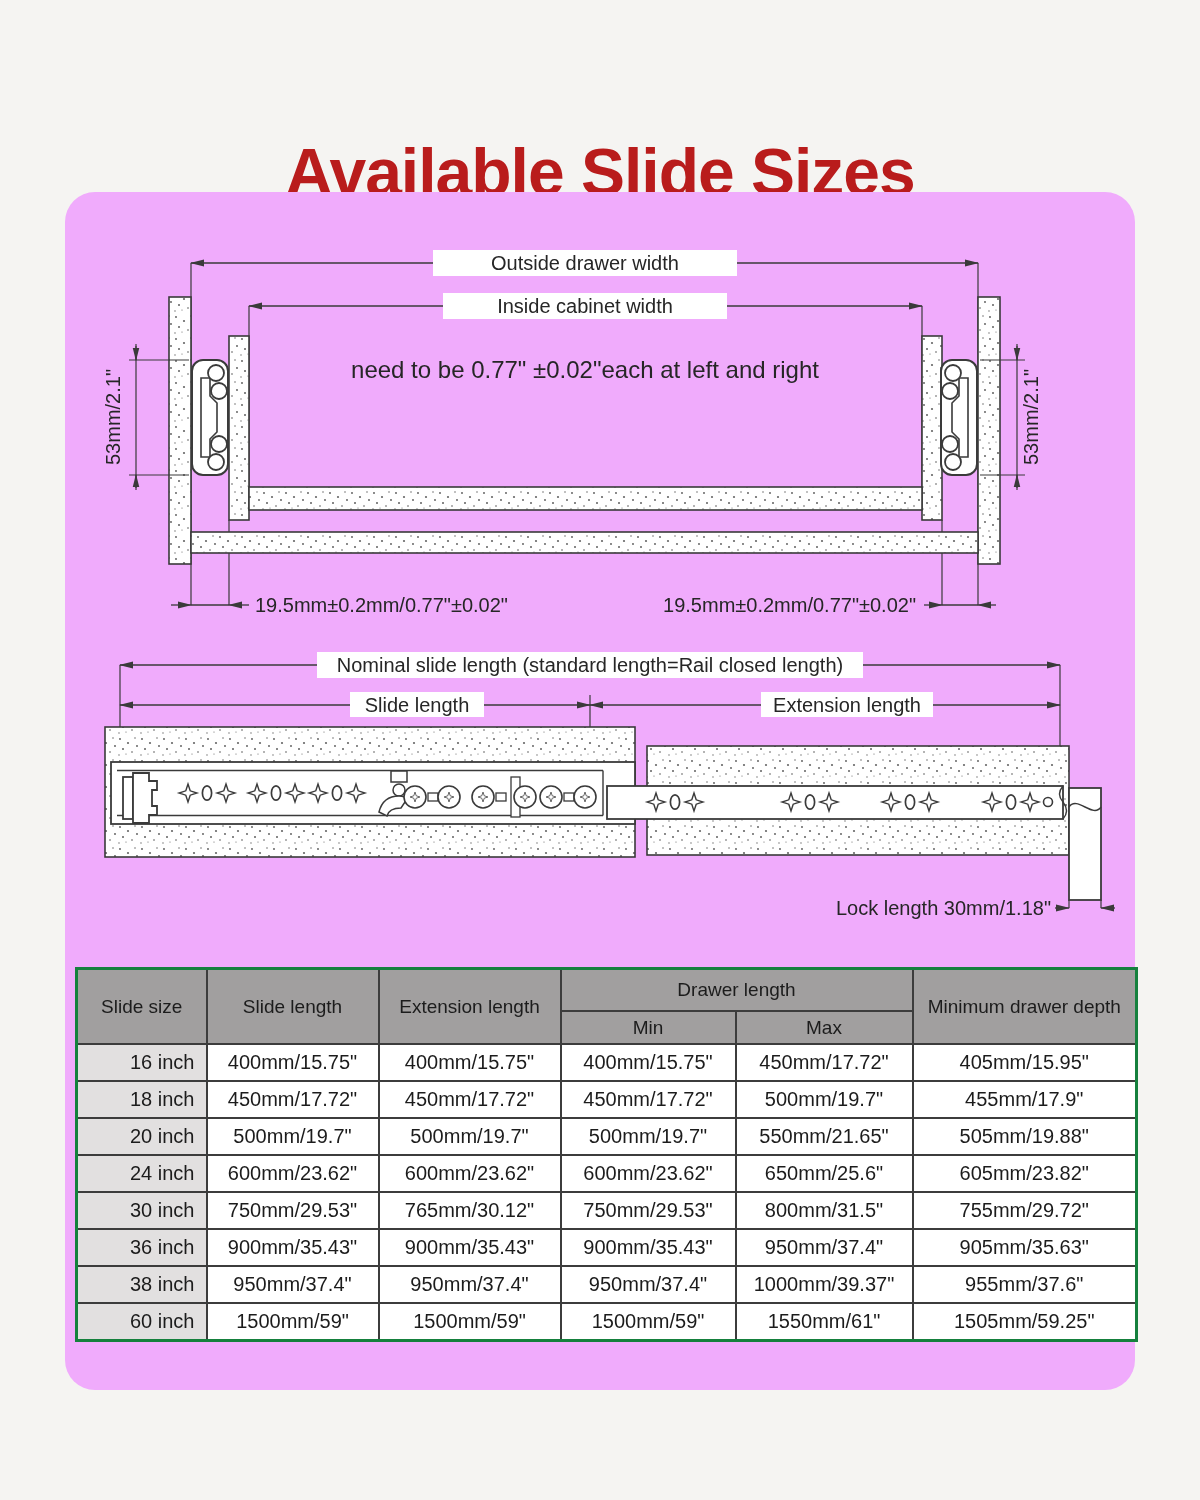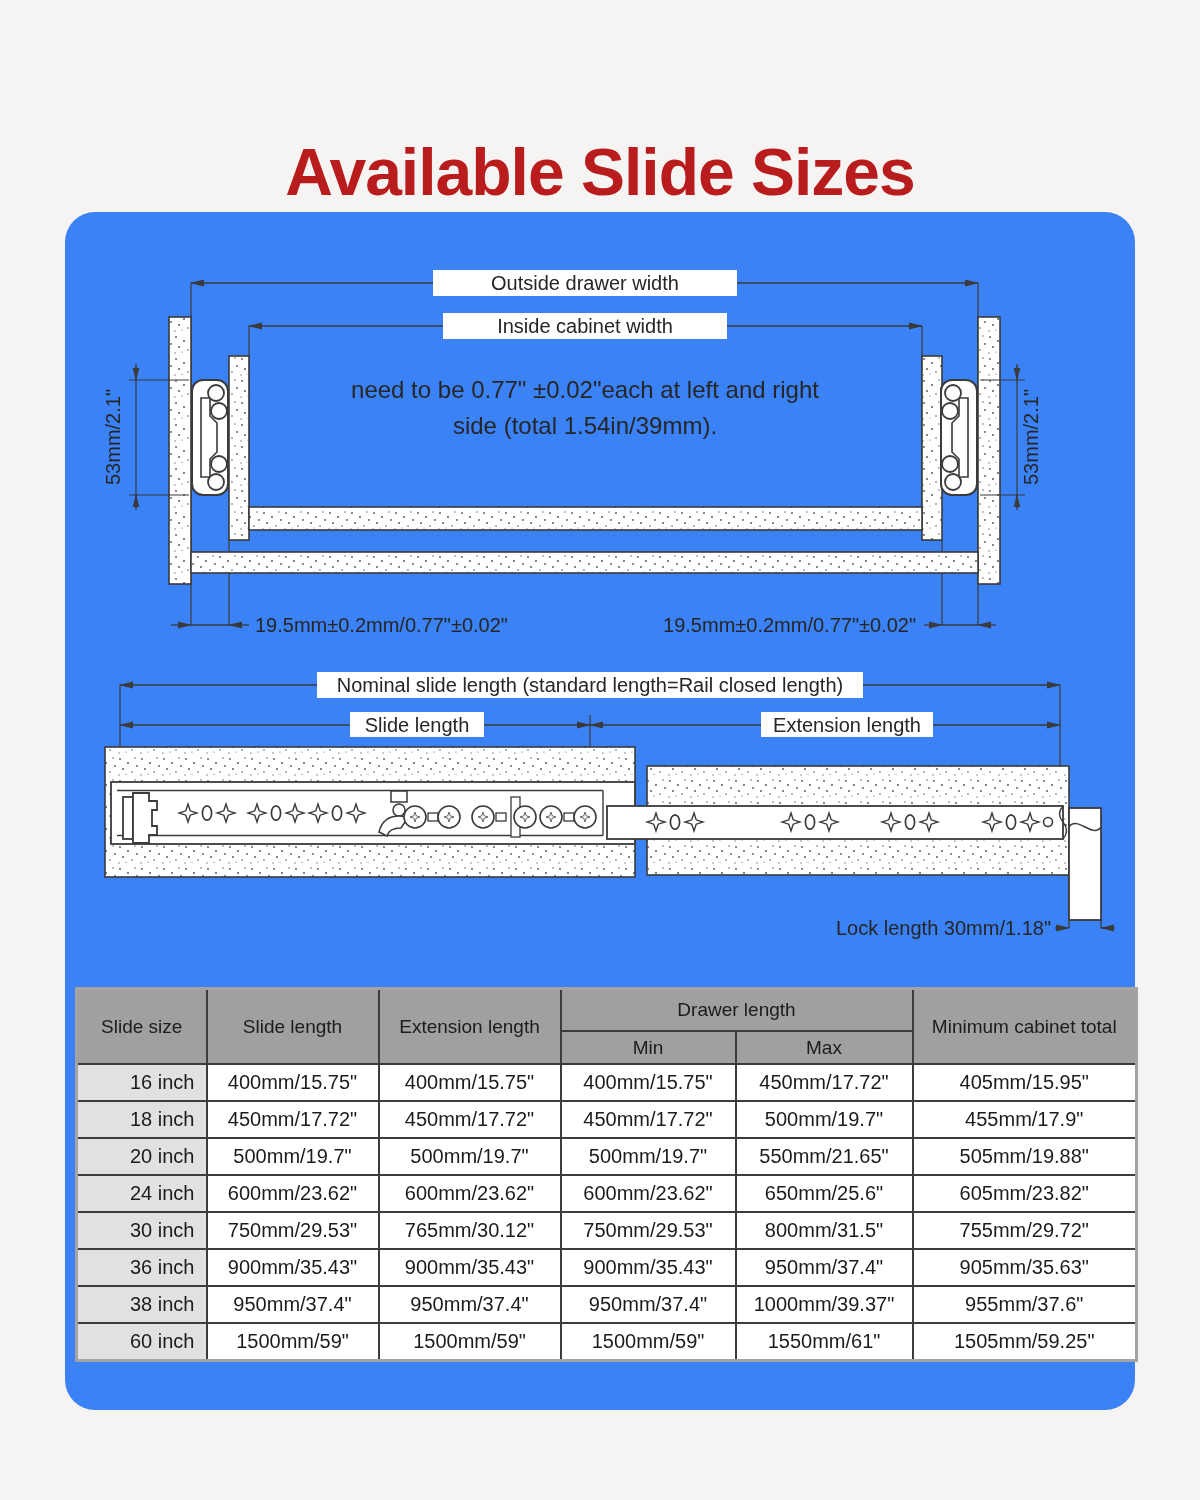--- a/index.html
+++ b/index.html
@@ -11,38 +11,38 @@
     overflow:hidden;
     color:#222;
   }
   .page-title{
     position:absolute;left:0;top:90px;width:1200px;
     text-align:center;
     font-size:66px;font-weight:800;letter-spacing:-1px;
     color:#b91c1c;
   }
   .card{
-    position:absolute;left:65px;top:212px;width:1070px;height:1198px;
-    background:#3b82f6;border-radius:30px;
+    position:absolute;left:65px;top:192px;width:1070px;height:1198px;
+    background:#f0abfc;border-radius:30px;
   }
   .diagram1{position:absolute;left:20px;top:55px;}
   .diagram2{position:absolute;left:30px;top:455px;}
   .note{
     position:absolute;left:200px;top:160px;width:640px;
     text-align:center;font-size:24px;line-height:36px;color:#262626;
   }
   svg text{
     font-family:"Liberation Sans", sans-serif;
     fill:#262626;font-size:20px;
   }
   .spec-table{
     position:absolute;left:10px;top:775px;width:1060px;
     border-collapse:collapse;table-layout:fixed;
     font-size:20px;color:#1c1c1c;
-    border:3px solid #a3a3a3;
+    border:3px solid #15803d;
   }
   .spec-table th,.spec-table td{
     border:2px solid #3c3c3c;
     text-align:center;vertical-align:middle;
     font-weight:400;padding:0;
     overflow:hidden;white-space:nowrap;
   }
   .spec-table thead th{background:#a19f9f;font-size:19px;}
   .spec-table .hrow1 th{height:40px;}
   .spec-table .hrow2 th{height:31px;margin-left:23px;}
@@ -142,21 +142,20 @@
     <g>
       <line x1="857" y1="358" x2="893" y2="358" stroke="#3a3a3a" stroke-width="1.3"></line>
       <line x1="839" y1="358" x2="857" y2="358" stroke="#3a3a3a" stroke-width="1.3" marker-end="url(#arr1)"></line>
       <line x1="911" y1="358" x2="893" y2="358" stroke="#3a3a3a" stroke-width="1.3" marker-end="url(#arr1)"></line>
       <text x="831" y="365" text-anchor="end">19.5mm±0.2mm/0.77"±0.02"</text>
     </g>
   </svg>
 
   <div class="note">
     <div>need to be 0.77" ±0.02"each at left and right</div>
-    <div>side (total 1.54in/39mm).</div>
   </div>
 
   <svg class="diagram2" width="1045" height="290" viewBox="0 0 1045 290">
     <defs>
       <pattern id="stip2" width="22" height="22" patternUnits="userSpaceOnUse">
         <rect width="22" height="22" fill="#ffffff"></rect>
         <circle cx="3" cy="4" r="0.9" fill="#555"></circle>
         <circle cx="11" cy="8" r="1.1" fill="#666"></circle>
         <circle cx="18" cy="3" r="0.7" fill="#555"></circle>
         <circle cx="6" cy="14" r="1.0" fill="#606060"></circle>
@@ -291,21 +290,21 @@
       <col style="width:175px">
         <col style="width:177px">
         <col style="width:224px">
     </colgroup>
     <thead>
       <tr class="hrow1">
         <th rowspan="2">Slide size</th>
         <th rowspan="2">Slide length</th>
         <th rowspan="2">Extension length</th>
         <th colspan="2">Drawer length</th>
-        <th rowspan="2">Minimum cabinet total</th>
+        <th rowspan="2">Minimum drawer depth</th>
       </tr>
       <tr class="hrow2">
         <th>Min</th>
         <th>Max</th>
       </tr>
     </thead>
     <tbody>
       <tr>
         <td class="size-col">16 inch</td>
         <td>400mm/15.75"</td>

